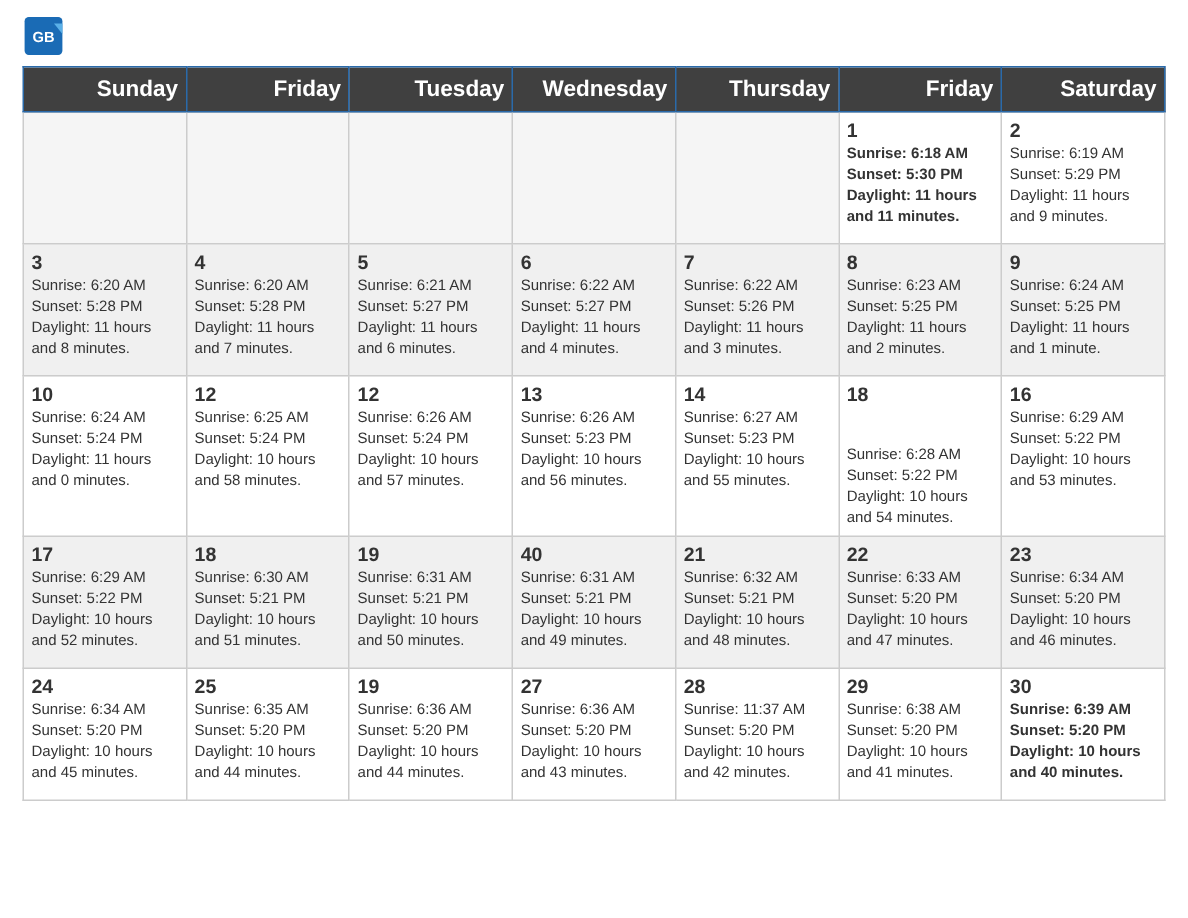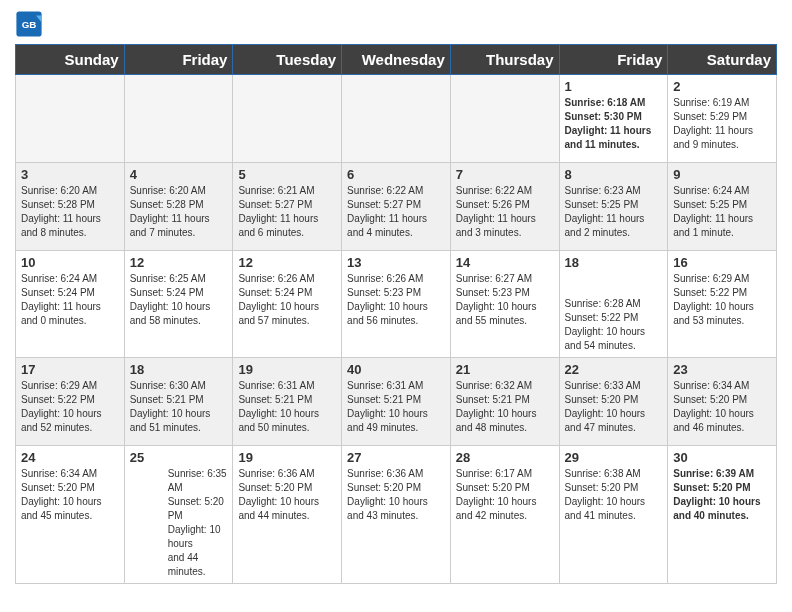--- a/index.html
+++ b/index.html
@@ -298,42 +298,42 @@
         <tr>
           <td>
             <span class="day-number">24</span>
             <div class="day-info" style="white-space: pre-line;">Sunrise: 6:34 AM
 Sunset: 5:20 PM
 Daylight: 10 hours
 and 45 minutes.</div>
           </td>
           <td>
             <span class="day-number">25</span>
-            <div class="day-info" style="white-space: pre-line; margin-left: 38px;">Sunrise: 6:35 AM
+            <div class="day-info" style="white-space: pre-line;">Sunrise: 6:35 AM
 Sunset: 5:20 PM
 Daylight: 10 hours
 and 44 minutes.</div>
           </td>
           <td>
             <span class="day-number">19</span>
             <div class="day-info" style="white-space: pre-line;">Sunrise: 6:36 AM
 Sunset: 5:20 PM
 Daylight: 10 hours
 and 44 minutes.</div>
           </td>
           <td>
             <span class="day-number">27</span>
             <div class="day-info" style="white-space: pre-line;">Sunrise: 6:36 AM
 Sunset: 5:20 PM
 Daylight: 10 hours
 and 43 minutes.</div>
           </td>
           <td>
             <span class="day-number">28</span>
-            <div class="day-info" style="white-space: pre-line;">Sunrise: 6:17 AM
+            <div class="day-info" style="white-space: pre-line;">Sunrise: 11:37 AM
 Sunset: 5:20 PM
 Daylight: 10 hours
 and 42 minutes.</div>
           </td>
           <td>
             <span class="day-number">29</span>
             <div class="day-info" style="white-space: pre-line;">Sunrise: 6:38 AM
 Sunset: 5:20 PM
 Daylight: 10 hours
 and 41 minutes.</div>

